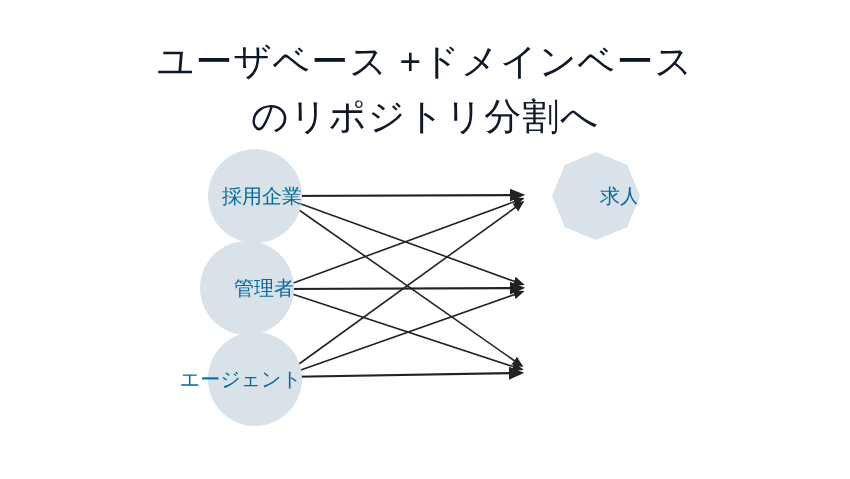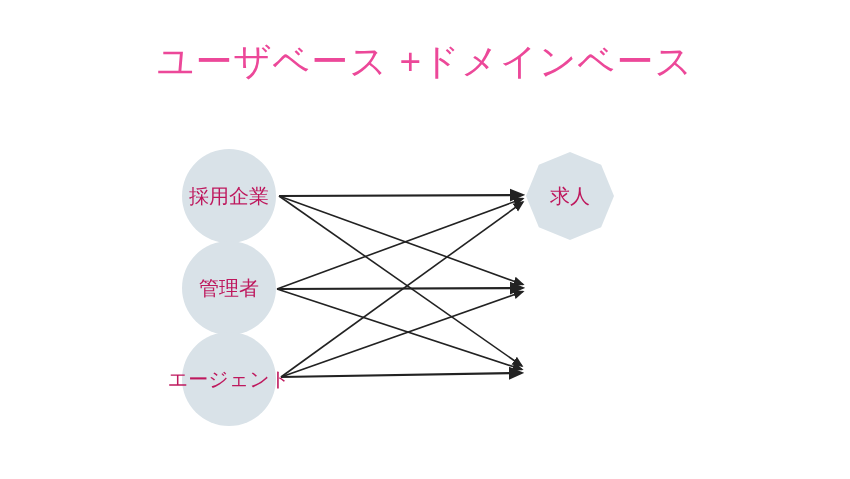--- a/index.html
+++ b/index.html
@@ -25,65 +25,67 @@
     line-height: 55px;
     font-weight: 500;
     color: #101214;
     letter-spacing: 1px;
   }
   .slide-title .line { display: block; }
   .node {
     position: absolute;
     display: flex;
     align-items: center;
-    justify-content: center;
-    color: #be185d;
+    justify-content: flex-end;
+    color: #0369a1;
     font-size: 20px;
+    margin-left: 26px;
   }
   .node .node-label {
     text-align: center;
     white-space: nowrap;
   }
   .circle {
     width: 94px;
     height: 94px;
     border-radius: 50%;
   }
   .octagon {
     width: 88px;
     height: 88px;
     clip-path: polygon(50% 0%, 85.4% 14.6%, 100% 50%, 85.4% 85.4%,
                        50% 100%, 14.6% 85.4%, 0% 50%, 14.6% 14.6%);
     font-family: Liberation Mono, monospace;
   }
   
   .pos-l0 { left: 182px; top: 149px; }
-  .pos-l1 { left: 182px; top: 241px; }
+  .pos-l1 { left: 174px; top: 241px; }
   .pos-l2 { left: 182px; top: 332px; }
   .pos-r0 { left: 526px; top: 152px; }
   .pos-r1 { left: 526px; top: 244px; }
   .pos-r2 { left: 526px; top: 334px; }
   .fs-small { font-size: 20px; }
   .fs-large { font-size: 21px; }
   .edges-layer {
     position: absolute;
     left: 0;
     top: 0;
     width: 850px;
     height: 479px;
     pointer-events: none;
   }
 </style>
 </head>
 <body>
 
 <div class="canvas">
 
-  <div class="slide-title" style="color: #ec4899;">
+  <div class="slide-title" style="color: #0f172a;">
     <span class="line">ユーザベース +ドメインベース</span>
+    <span class="line">のリポジトリ分割へ</span>
   </div>
 
   <svg class="edges-layer" viewBox="0 0 850 479" xmlns="http://www.w3.org/2000/svg">
     <defs>
       <marker id="arrowhead" viewBox="0 0 10 10" markerWidth="7" markerHeight="7" refX="8.5" refY="5" orient="auto">
         <path d="M0,0.8 L10,5 L0,9.2 Z" fill="#222222"></path>
       </marker>
     </defs>
     <g id="edge-group">
         <line x1="279" y1="196" x2="523" y2="195" stroke="#222222" stroke-width="2.2" marker-end="url(#arrowhead)"></line>

